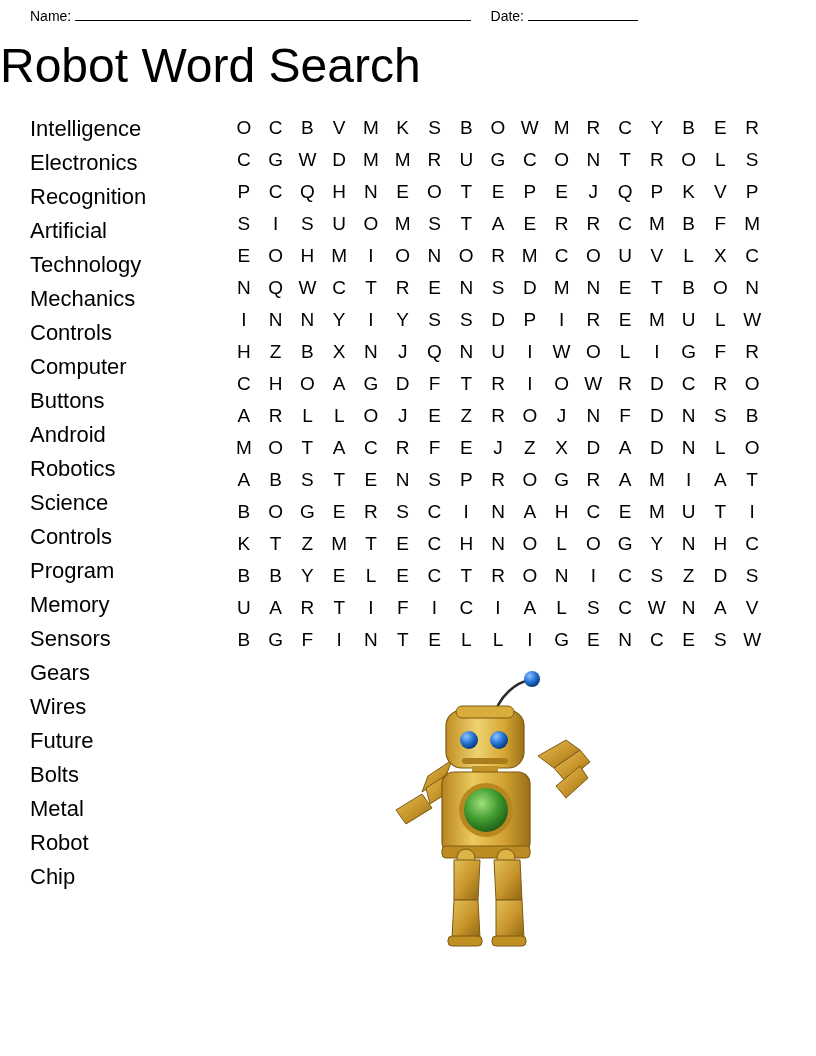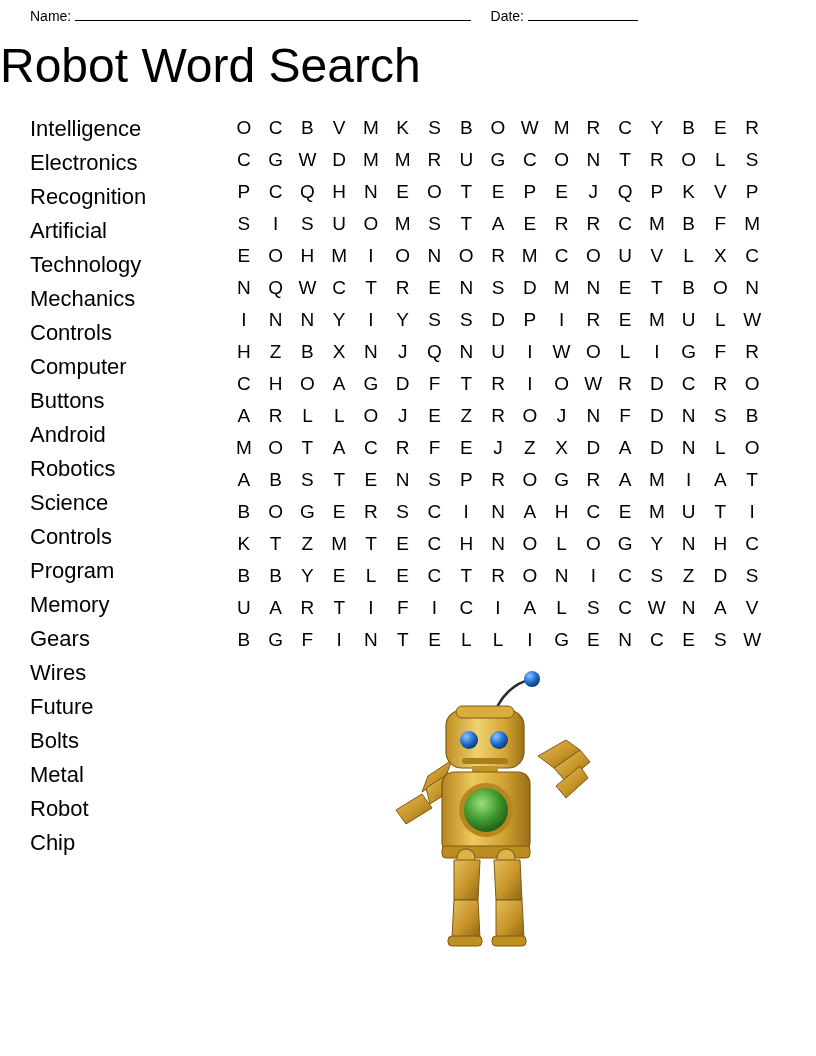--- a/index.html
+++ b/index.html
@@ -132,20 +132,21 @@
       <div class="word">Mechanics</div>
       <div class="word">Controls</div>
       <div class="word">Computer</div>
       <div class="word">Buttons</div>
       <div class="word">Android</div>
       <div class="word">Robotics</div>
       <div class="word">Science</div>
       <div class="word">Controls</div>
       <div class="word">Program</div>
       <div class="word">Memory</div>
+      <div class="word">Sensors</div>
       <div class="word">Gears</div>
       <div class="word">Wires</div>
       <div class="word">Future</div>
       <div class="word">Bolts</div>
       <div class="word">Metal</div>
       <div class="word">Robot</div>
       <div class="word">Chip</div>
     </div>
 
   <div class="grid" id="grid">

